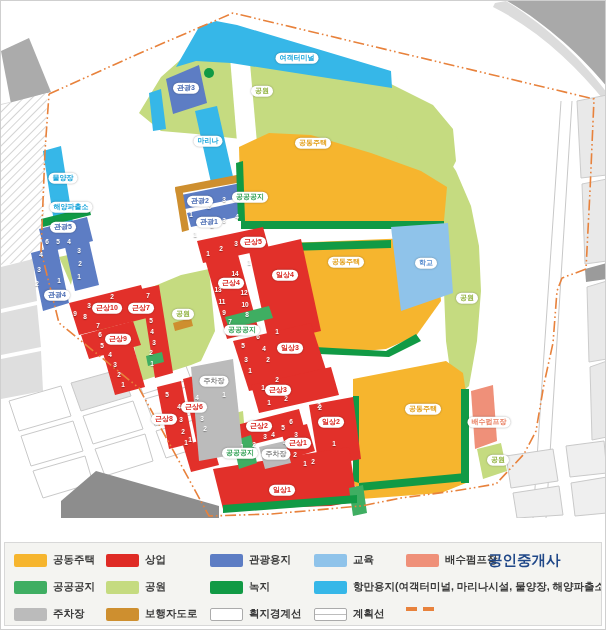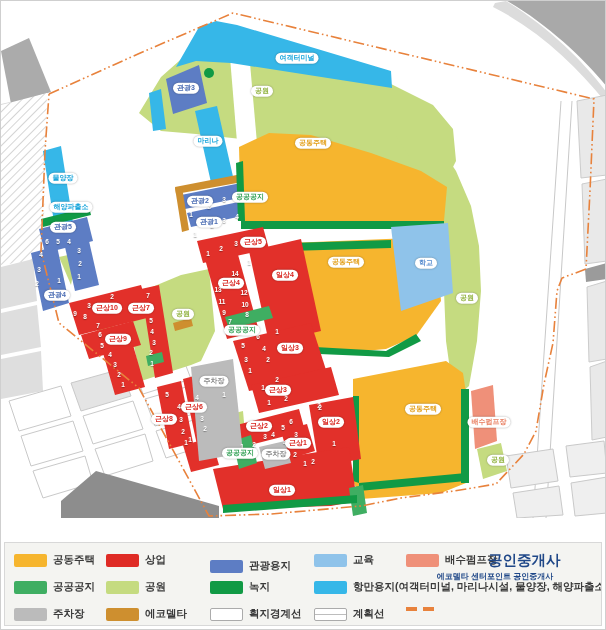--- a/index.html
+++ b/index.html
@@ -299,21 +299,21 @@
   <div class="legend-body">
     <div id="legend-items">
         <div class="leg-item" style="left: 9px; top: 10px;">
           <span class="swatch " style="background: rgb(246, 181, 46);"></span>
           <span class="leg-label">공동주택</span>
         </div>
         <div class="leg-item" style="left: 101px; top: 10px;">
           <span class="swatch " style="background: rgb(223, 43, 37);"></span>
           <span class="leg-label">상업</span>
         </div>
-        <div class="leg-item" style="left: 205px; top: 16px;">
+        <div class="leg-item" style="left: 205px; top: 10px;">
           <span class="swatch " style="background: rgb(93, 125, 196);"></span>
           <span class="leg-label">관광용지</span>
         </div>
         <div class="leg-item" style="left: 309px; top: 10px;">
           <span class="swatch " style="background: rgb(143, 195, 234);"></span>
           <span class="leg-label">교육</span>
         </div>
         <div class="leg-item" style="left: 401px; top: 10px;">
           <span class="swatch " style="background: rgb(239, 144, 121);"></span>
           <span class="leg-label">배수펌프장</span>
@@ -333,32 +333,31 @@
         <div class="leg-item" style="left: 309px; top: 37px;">
           <span class="swatch " style="background: rgb(54, 183, 232);"></span>
           <span class="leg-label">항만용지(여객터미널, 마리나시설, 물양장, 해양파출소, 일반부두</span>
         </div>
         <div class="leg-item" style="left: 9px; top: 64px;">
           <span class="swatch " style="background: rgb(187, 187, 187);"></span>
           <span class="leg-label">주차장</span>
         </div>
         <div class="leg-item" style="left: 101px; top: 64px;">
           <span class="swatch " style="background: rgb(206, 143, 47);"></span>
-          <span class="leg-label">에코델타</span>
+          <span class="leg-label">보행자도로</span>
         </div>
         <div class="leg-item" style="left: 205px; top: 64px; gap: 6px;">
           <span class="swatch outline"></span>
           <span class="leg-label">획지경계선</span>
         </div>
         <div class="leg-item" style="left: 309px; top: 64px;">
           <span class="swatch outline2">
             <span class="mid"></span>
           </span>
           <span class="leg-label">계획선</span>
         </div>
         <div class="leg-item" style="left: 401px; top: 64px;">
           <span class="swatch dash"></span>
         </div>
       </div>
     <div class="brand-name">공인중개사</div>
-    <div class="brand-sub">에코델타 센터포인트 공인중개사</div>
   </div>
 </div>
 
 </body></html>

